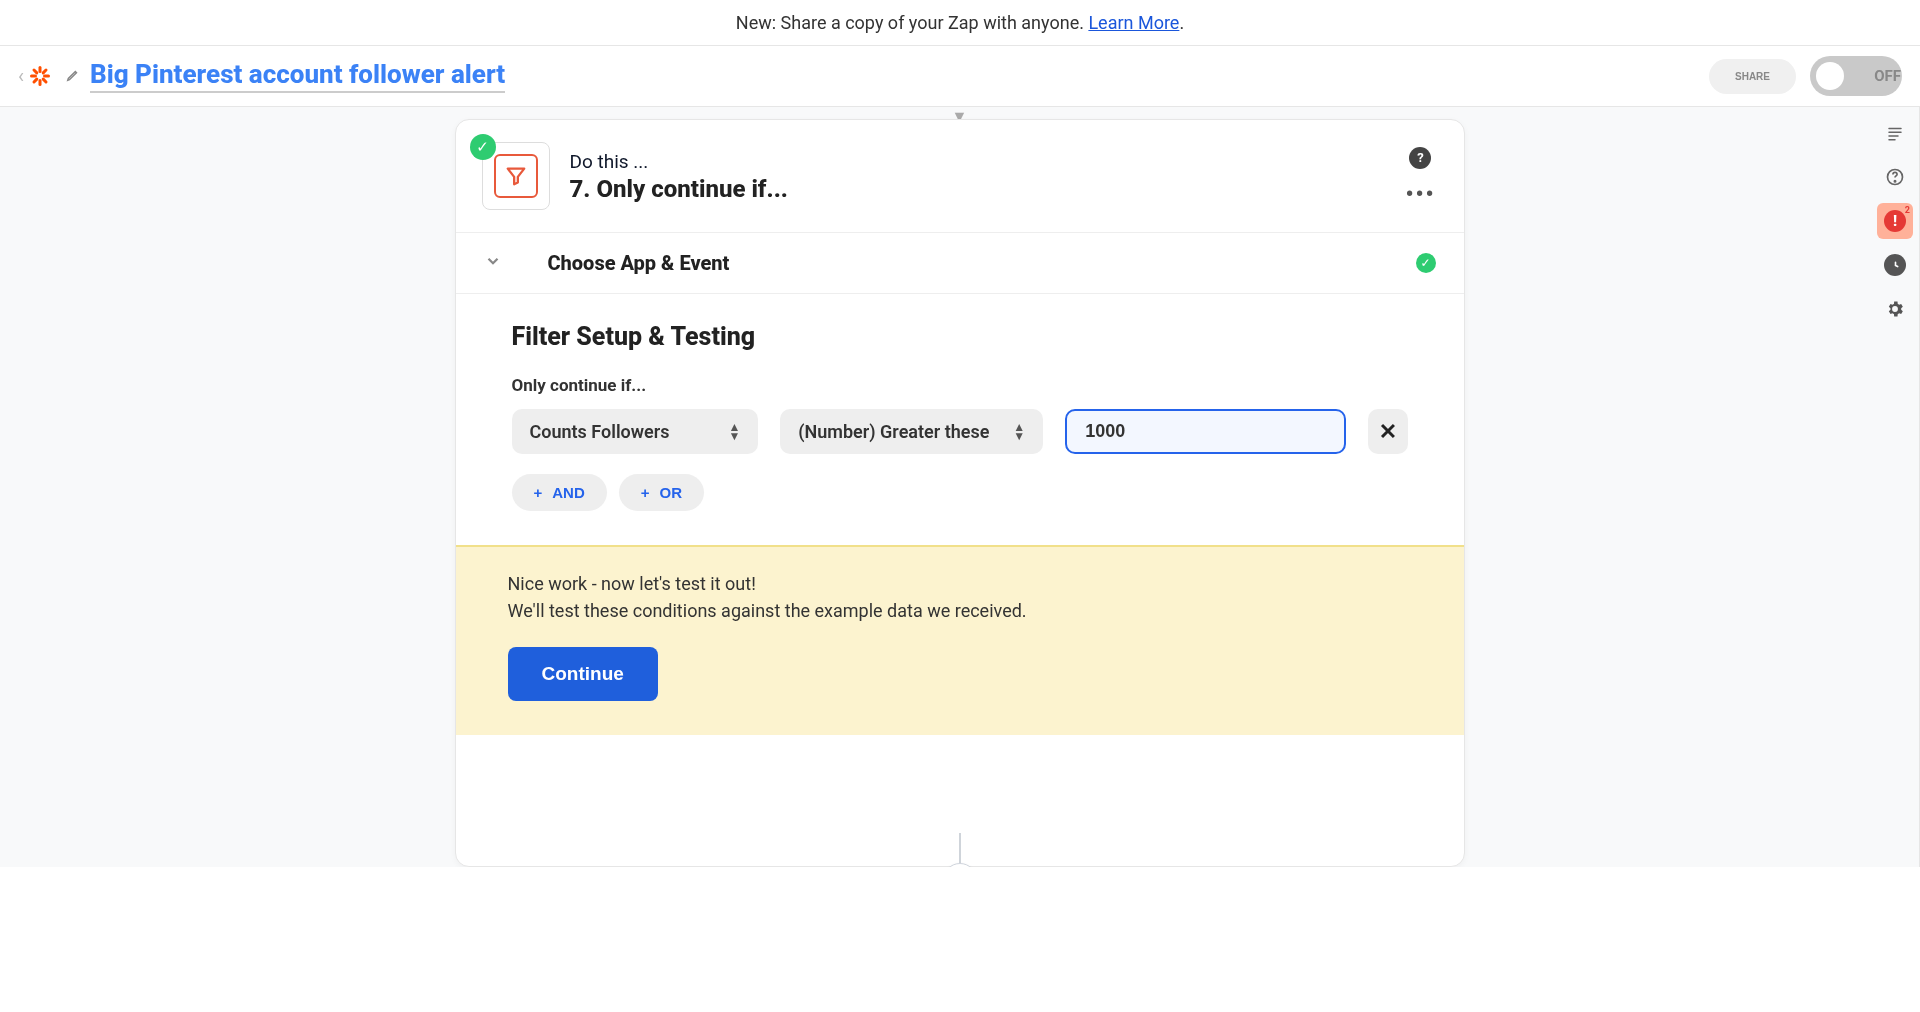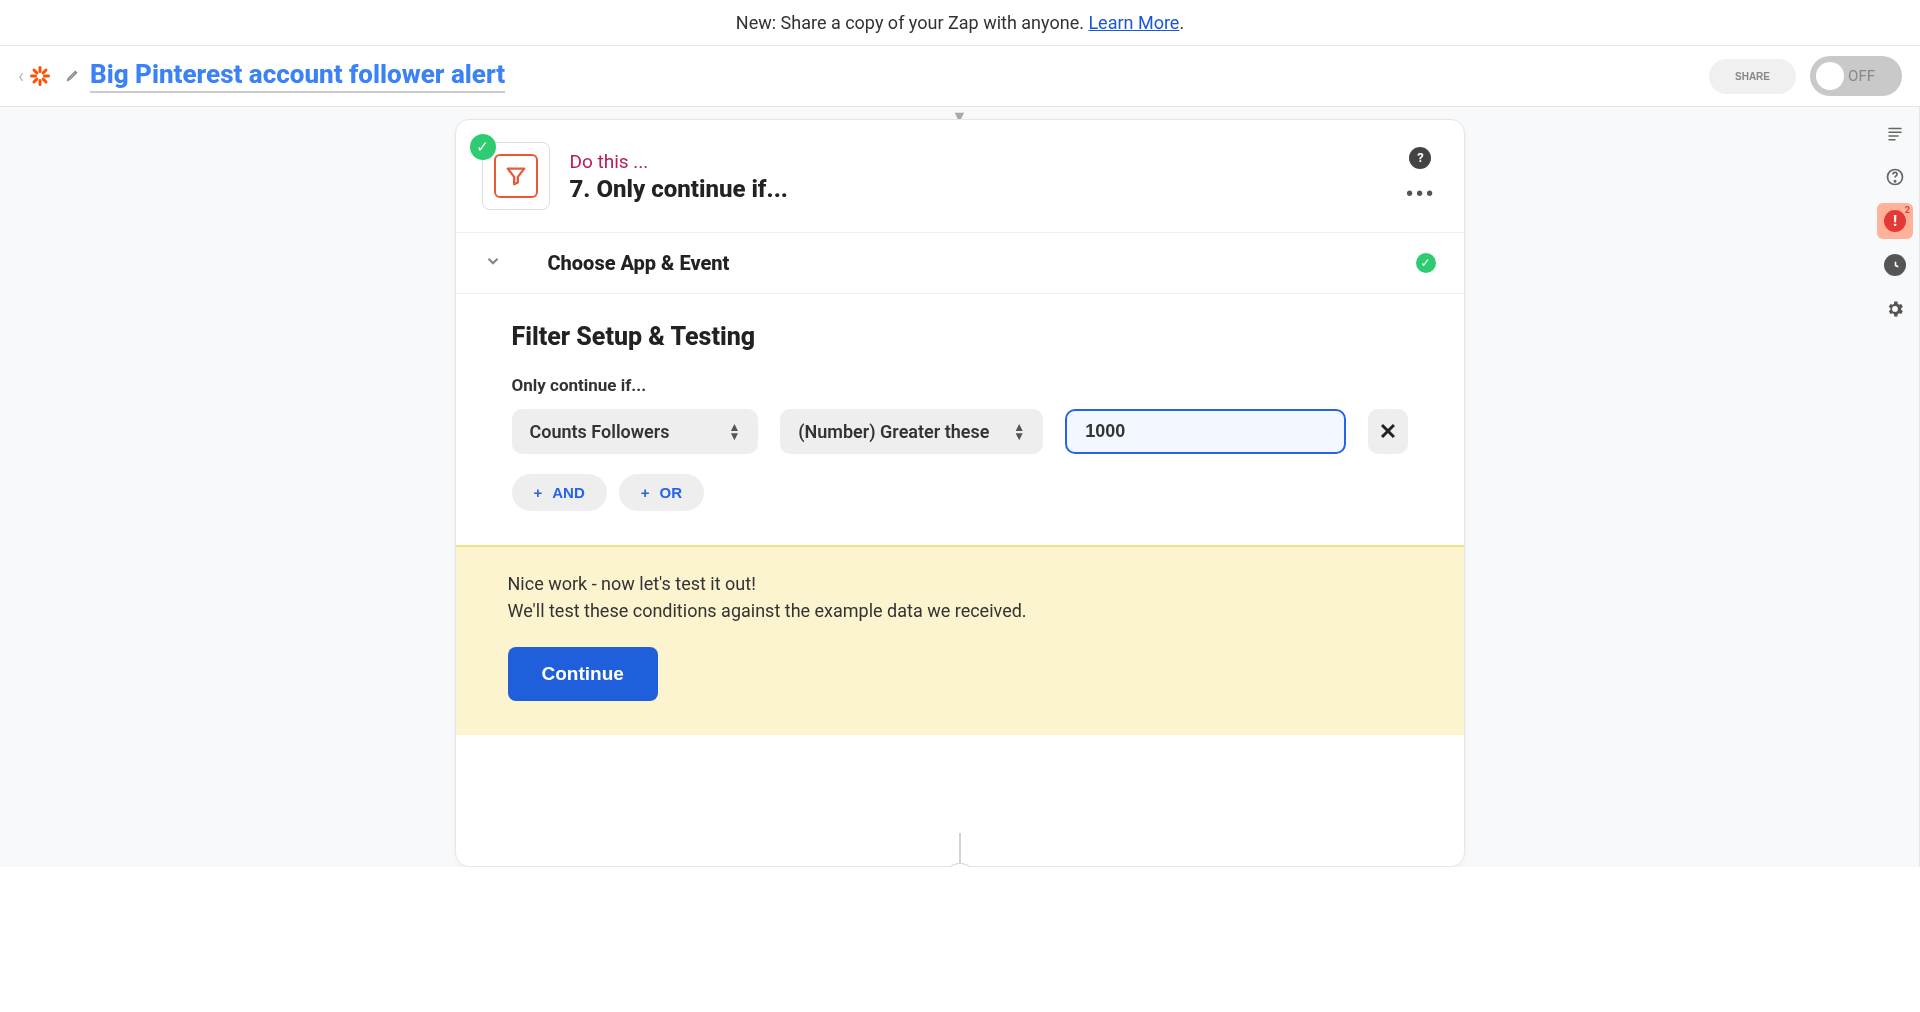--- a/index.html
+++ b/index.html
@@ -56,21 +56,21 @@
   position: relative;
   display: flex;
   align-items: center;
   cursor: pointer;
 }
 .toggle-knob {
   width: 28px; height: 28px; background: #fff; border-radius: 50%;
   position: absolute; left: 6px;
 }
 .toggle-label {
-  position: absolute; right: 27px; font-weight: 400; color: #888; font-size: 15px;
+  position: absolute; right: 1px; font-weight: 700; color: #888; font-size: 15px;
 }
 .canvas {
   background: #f8f9fa;
   min-height: 760px;
   position: relative;
   display: flex;
   justify-content: center;
   padding-top: 12px;
   border-right: 1px solid #e6e6e6;
 }
@@ -137,21 +137,21 @@
   border-radius: 8px;
   display: flex; align-items: center; justify-content: center;
   margin-left: 4px;
 }
 .filter-glyph {
   width: 44px; height: 44px; border: 2.5px solid #e8593b;
   border-radius: 6px;
   display: flex; align-items: center; justify-content: center;
 }
 .step-texts { flex: 1; }
-.step-subtitle { color: #be185d; font-size: 19px; margin-bottom: 2px; }
+.step-subtitle { color: #0f172a; font-size: 19px; margin-bottom: 2px; }
 .step-title { font-size: 24px; font-weight: 800; color: #222; }
 .step-actions {
   display: flex; flex-direction: column; align-items: center; gap: 12px;
 }
 .step-help {
   width: 22px; height: 22px; border-radius: 50%; background: #444;
   color: #fff; display: flex; align-items: center; justify-content: center;
   font-size: 13px; font-weight: 700;
 }
 .step-more { color: #555; font-size: 22px; letter-spacing: 2px; font-weight: 800; }

